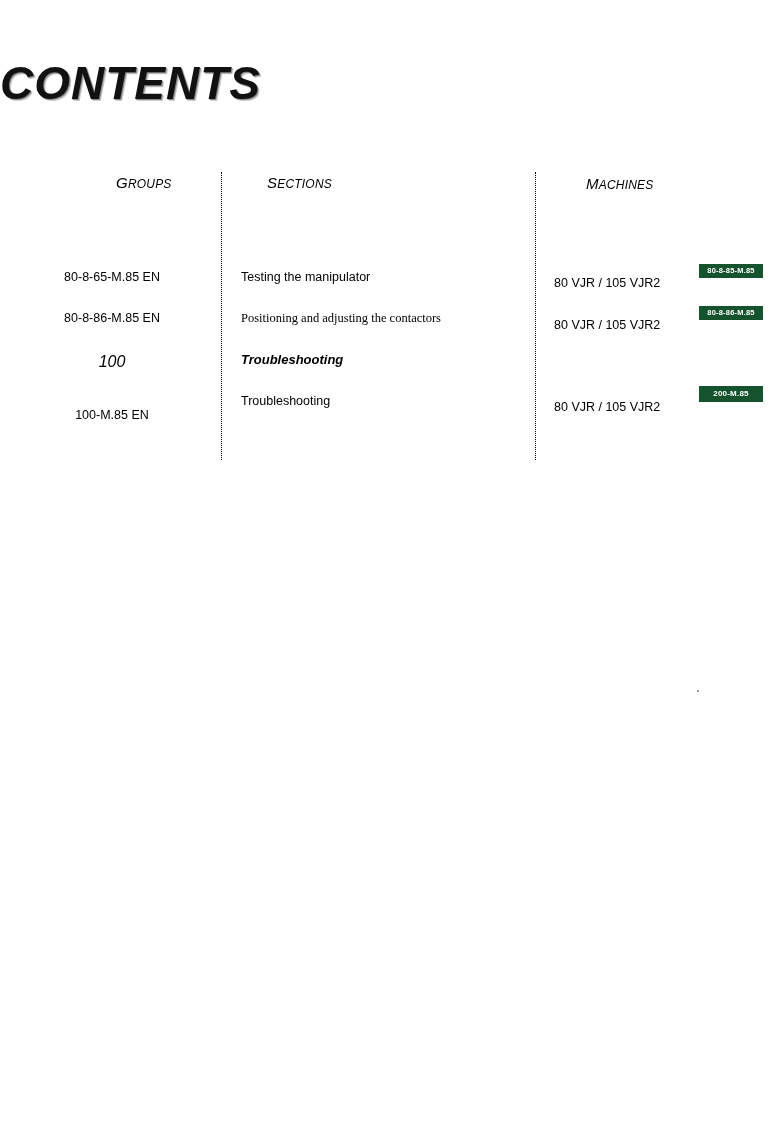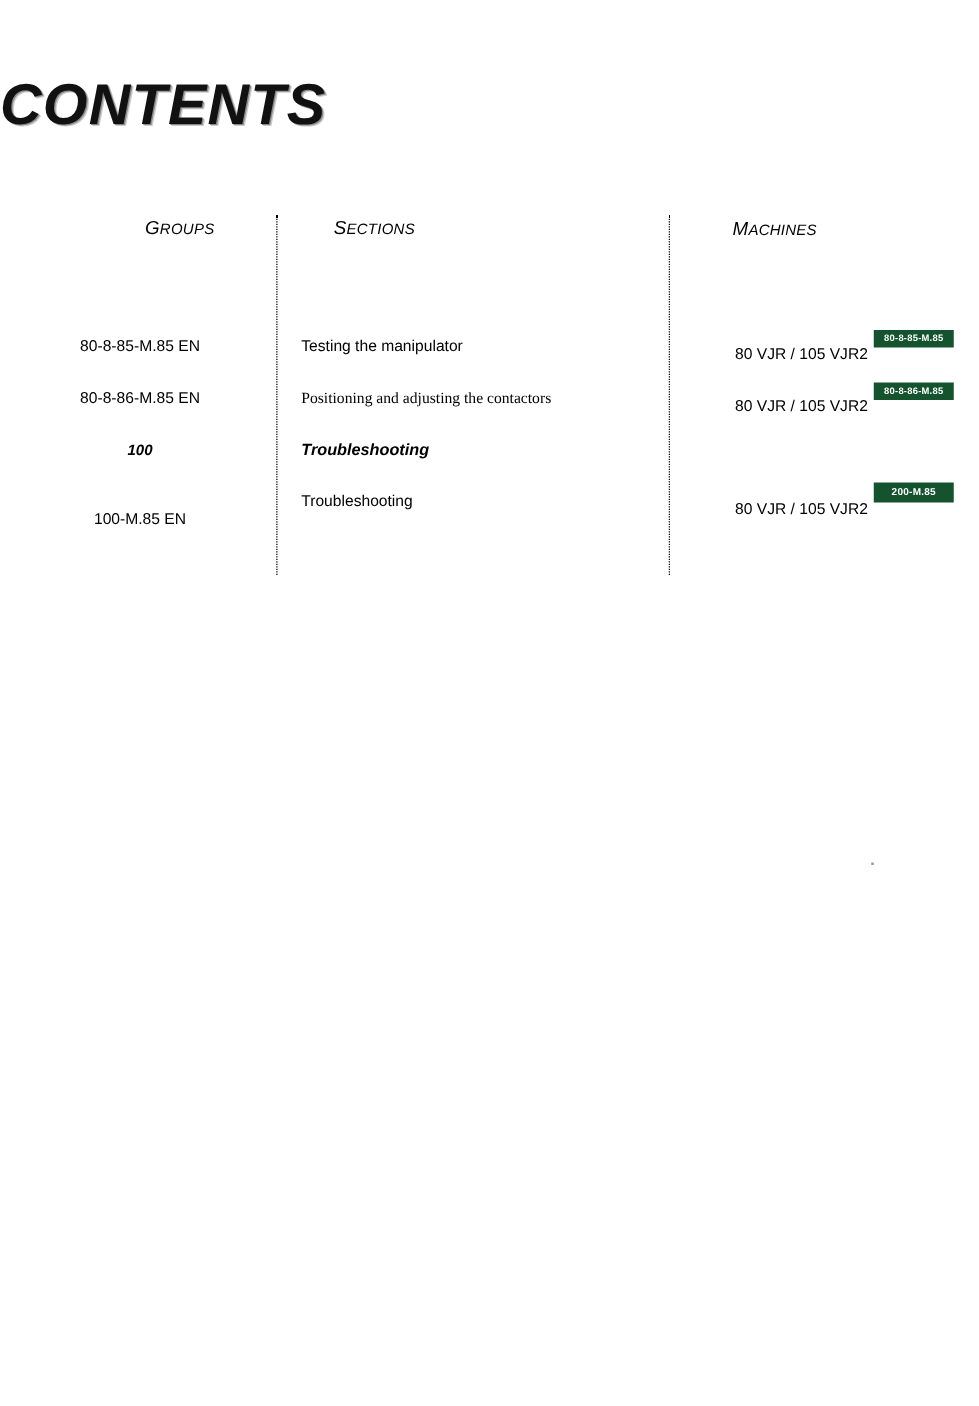--- a/index.html
+++ b/index.html
@@ -60,37 +60,37 @@
 
   
   .row-group {
     position: absolute;
     font-size: 12.5px;
     text-align: center;
     width: 180px;
     left: 22px;
   }
   .row-group.bold {
-    font-weight: bold;
+    font-weight: normal;
     font-style: italic;
-    font-size: 12px;
+    font-size: 16px;
   }
   .row-section {
     position: absolute;
     left: 241px;
     font-size: 12.5px;
   }
   .row-section.bold {
     font-weight: bold;
     font-style: italic;
     font-size: 13px;
   }
   .row-machine {
     position: absolute;
-    left: 588px;
+    left: 554px;
     font-size: 12.5px;
   }
 
   
   .tab-marker {
     position: absolute;
     background: #14532d;
     color: #ffffff;
     font-size: 7.5px;
     font-weight: bold;
@@ -122,21 +122,21 @@
 
 <div class="page-title">CONTENTS</div>
 
 <div class="col-head" id="head-groups"><span>G</span><span class="sc">ROUPS</span></div>
 <div class="col-head" id="head-sections"><span>S</span><span class="sc">ECTIONS</span></div>
 <div class="col-head" id="head-machines"><span>M</span><span class="sc">ACHINES</span></div>
 
 <div class="vrule" id="rule-1"></div>
 <div class="vrule" id="rule-2"></div>
 
-<div class="row-group" style="top:270px;">80-8-85-M.85 EN</div>
+<div class="row-group" style="top:270px;">80-8-65-M.85 EN</div>
 <div class="row-section" style="top:270px;">Testing the manipulator</div>
 <div class="row-machine" style="top:276px;">80 VJR / 105 VJR2</div>
 <div class="tab-marker" style="left:699px; top:264px;">80-8-85-M.85</div>
 
 <div class="row-group" style="top:311px;">80-8-86-M.85 EN</div>
 <div class="row-section" style="top:311px;font-family:Liberation Serif, serif;">Positioning and adjusting the contactors</div>
 <div class="row-machine" style="top:318px;">80 VJR / 105 VJR2</div>
 <div class="tab-marker" style="left:699px; top:306px;">80-8-86-M.85</div>
 
 <div class="row-group bold" style="top:353px;">100</div>

